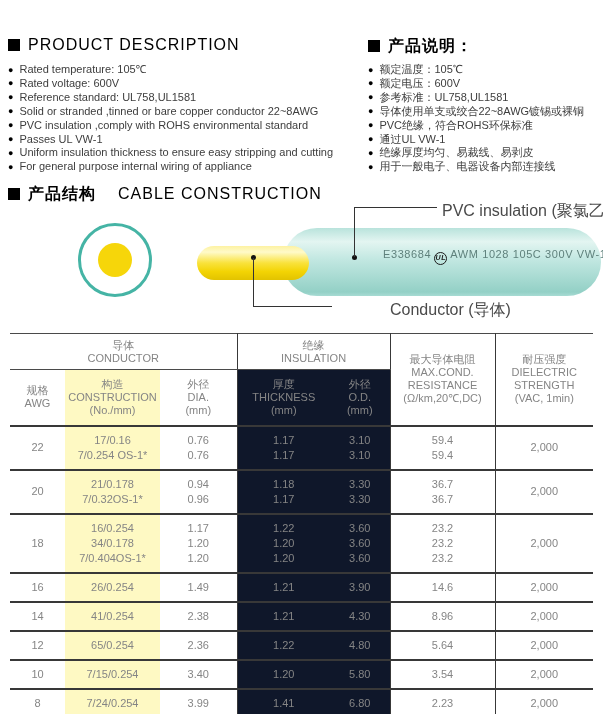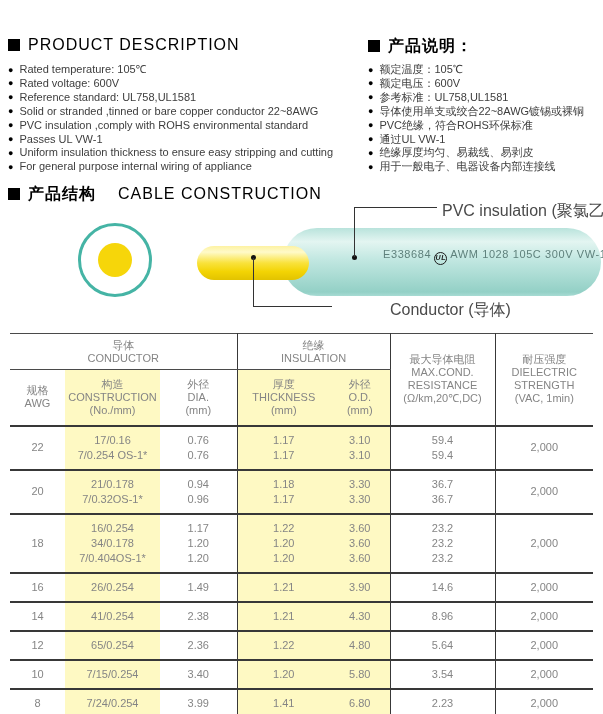--- a/index.html
+++ b/index.html
@@ -38,21 +38,21 @@
           border-top:1px solid #4a4a4a; border-bottom:2px solid #383838; }
   th { font-weight:normal; }
   th, td { text-align:center; vertical-align:middle; padding:0 2px; }
   thead .grp th { height:36px; line-height:13px; }
   thead .sub th { height:56px; line-height:13px; }
   thead th.gline { border-bottom:1px solid #4a4a4a; }
   tbody tr { border-top:2px solid #383838; }
   tbody td { padding:6px 2px; line-height:15px; }
   .bl { border-left:1px solid #383838; }
   .c-yellow { background:#fef9c3; }
-  .c-blue { background:#fef9c3; }
+  .c-blue { background:#0f172a; }
   .rowspan-head { line-height:14px; }
 </style>
 </head>
 <body>
 
 <div class="page">
 
   <div class="sec-title" style="left:8px; top:36px;">
     <span class="sq"></span><span>PRODUCT DESCRIPTION</span>
   </div>

